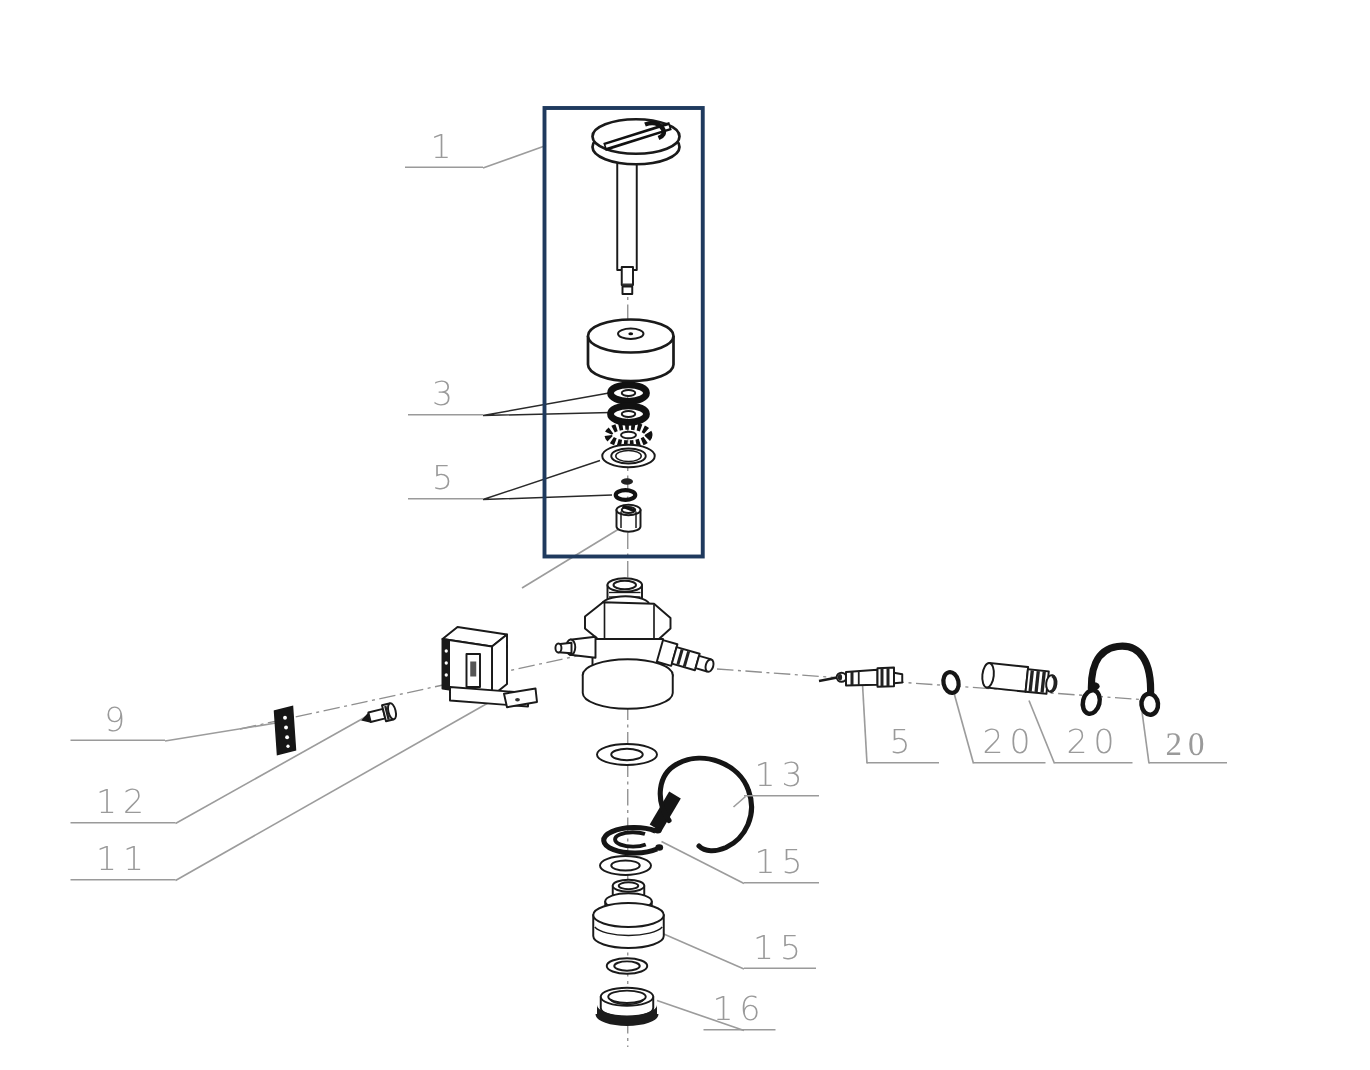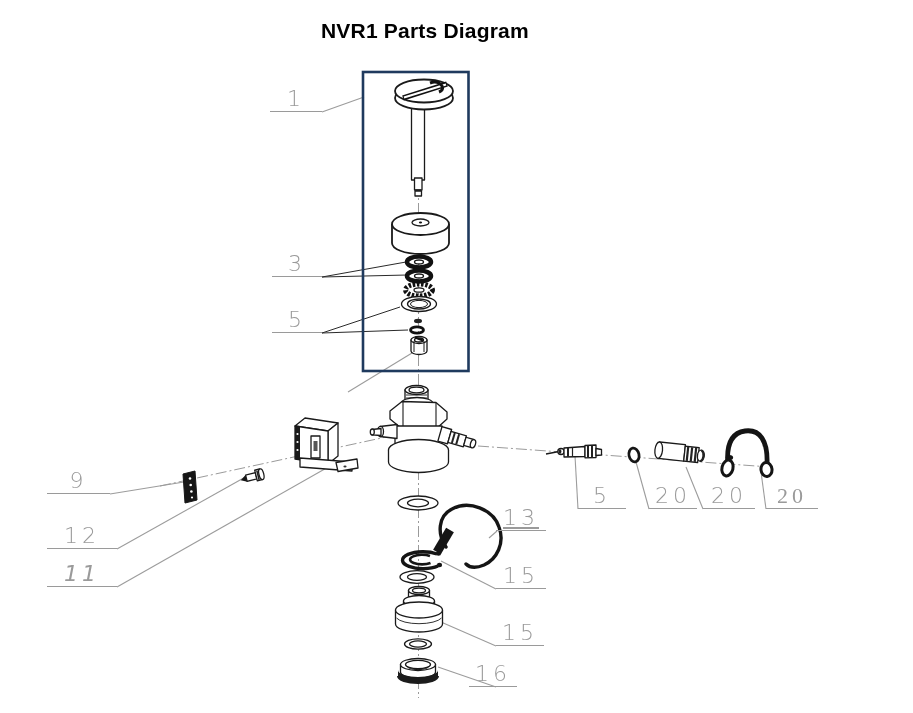--- a/index.html
+++ b/index.html
@@ -14,21 +14,20 @@
   .ln{stroke:#1a1a1a;stroke-width:1.3;fill:#fff;stroke-linejoin:round;stroke-linecap:round;}
   .ln2{stroke:#1a1a1a;stroke-width:1.8;fill:#fff;stroke-linejoin:round;}
   .axis{stroke:#8f8f8f;stroke-width:.9;fill:none;stroke-dasharray:11 3 2 3;}
   .leader{stroke:#9c9c9c;stroke-width:1.1;fill:none;}
   .leaderb{stroke:#2a2a2a;stroke-width:1;fill:none;}
 </style>
 </head>
 <body>
 
 <div id="stage">
-  <div id="page-title">NVR1 Parts Diagram</div>
 
   <svg width="913" height="713" viewBox="0 0 913 713">
 
     <g>
       <path class="axis" d="M418.5,108 L418.5,698"></path>
       <path class="axis" d="M160,486 L400,434"></path>
       <path class="axis" d="M478,446 L770,467"></path>
       <path class="leader" d="M348,392 L412,353"></path>
     </g>
 
@@ -232,22 +231,22 @@
       <ellipse cx="766.5" cy="469.5" rx="5.5" ry="7" transform="rotate(-6 766.5 469.5)" fill="#fff" stroke="#141414" stroke-width="3"></ellipse>
       <ellipse cx="729.5" cy="457.5" rx="3.6" ry="2.6" fill="#141414"></ellipse>
     </g>
   </svg>
 
   <div class="callout" style="left:270px;top:88px;width:52px;">1</div>
   <div class="callout" style="left:272px;top:253px;width:50px;">3</div>
   <div class="callout" style="left:272px;top:309px;width:50px;">5</div>
   <div class="callout" style="left:47px;top:470px;width:63px;">9</div>
   <div class="callout" style="left:47px;top:525px;width:70px;">12</div>
-  <div class="callout" style="left:47px;top:563px;width:70px;font-style:italic;">11</div>
-  <div class="callout" style="left:496px;top:507px;width:50px;text-decoration:underline;">13</div>
+  <div class="callout" style="left:47px;top:563px;width:70px;">11</div>
+  <div class="callout" style="left:496px;top:507px;width:50px;">13</div>
   <div class="callout" style="left:496px;top:565px;width:50px;">15</div>
   <div class="callout" style="left:496px;top:622px;width:48px;">15</div>
   <div class="callout" style="left:469px;top:663px;width:48px;">16</div>
   <div class="callout" style="left:578px;top:485px;width:48px;">5</div>
   <div class="callout" style="left:649px;top:485px;width:48px;">20</div>
   <div class="callout" style="left:703px;top:485px;width:52px;">20</div>
   <div class="callout" style="left:766px;top:485px;width:52px;font-family:Liberation Serif, serif;">20</div>
 </div>
 
 </body></html>

